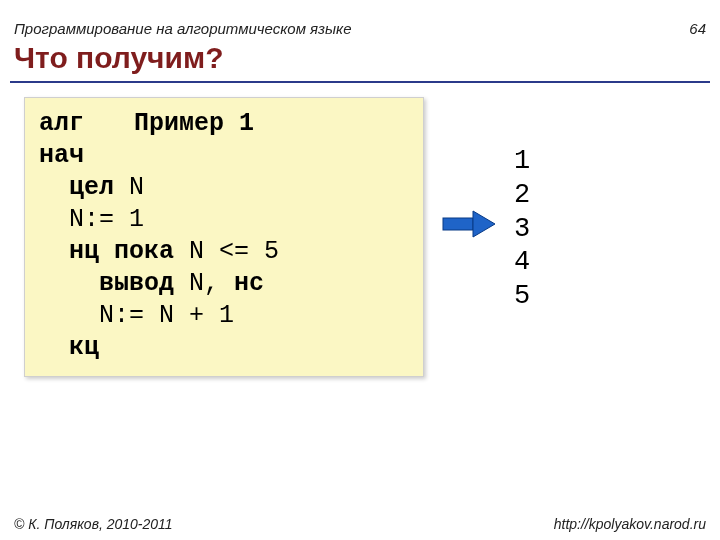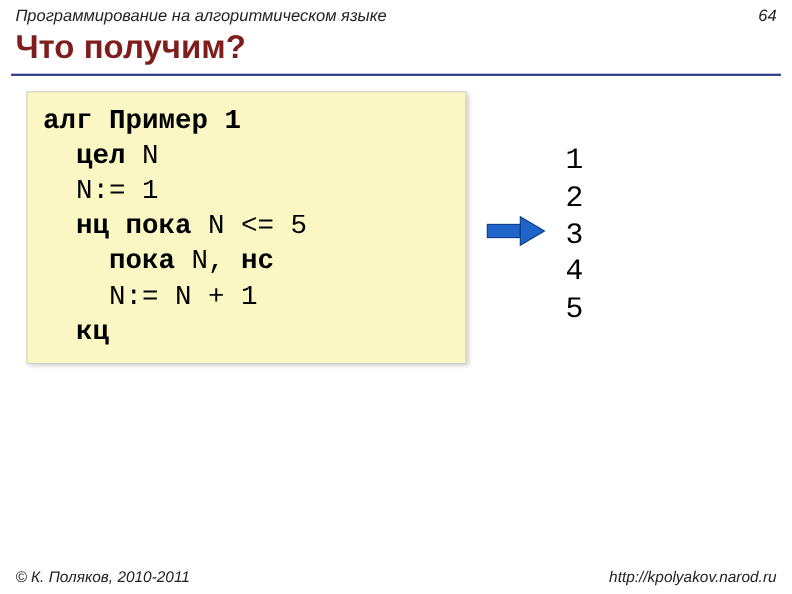--- a/index.html
+++ b/index.html
@@ -7,21 +7,21 @@
     width: 720px;
     height: 540px;
     background: #fff;
     font-family: Arial, Helvetica, sans-serif;
     position: relative;
     overflow: hidden;
   }
   .header {
     display: flex;
     justify-content: space-between;
-    padding: 6px 14px 2px 14px;
+    padding: 20px 14px 2px 14px;
     font-style: italic;
     font-size: 15px;
     color: #222;
   }
   .title {
     font-size: 30px;
     font-weight: bold;
     padding: 2px 14px 6px 14px;
     color: #7f1d1d;
   }
@@ -40,21 +40,21 @@
     border: 1px solid #cfcfcf;
     padding: 10px 14px 12px 14px;
     width: 400px;
     font-family: "Courier New", Courier, monospace;
     font-size: 25px;
     line-height: 1.28;
     color: #000;
     box-shadow: 2px 2px 4px rgba(0,0,0,0.2);
   }
   .codebox .kw { font-weight: bold; }
-  .codebox .nm { font-weight: bold; color: #000; }
+  .codebox .nm { font-weight: bold; color: #000; margin-left: 35px; }
   .codebox div { white-space: pre; }
   .arrow-col {
     width: 90px;
     display: flex;
     align-items: center;
     justify-content: center;
     padding-top: 110px;
   }
   .output {
     font-family: "Courier New", Courier, monospace;
@@ -85,24 +85,25 @@
   <span>64</span>
 </div>
 
 <div class="title">Что получим?</div>
 <hr class="hr">
 
 <div class="content">
 
   <div class="codebox">
     <div><span class="kw">алг </span><span class="nm">Пример 1</span></div>
+    <div><span class="kw">нач</span></div>
     <div><span class="kw">  цел</span><span> N</span></div>
     <div><span>  N:= 1</span></div>
     <div><span class="kw">  нц пока</span><span> N &lt;= 5</span></div>
-    <div><span class="kw">    пока</span><span> N, </span><span class="kw">нс</span></div>
+    <div><span class="kw">    вывод</span><span> N, </span><span class="kw">нс</span></div>
     <div><span>    N:= N + 1</span></div>
     <div><span class="kw">  кц</span></div>
   </div>
 
   <div class="arrow-col">
     <svg width="60" height="34" viewBox="0 0 60 34">
       <rect x="4" y="11" width="30" height="12" fill="#1f64c8" stroke="#083a86" stroke-width="1"></rect>
       <polygon points="34,4 56,17 34,30" fill="#1f64c8" stroke="#083a86" stroke-width="1"></polygon>
     </svg>
   </div>

